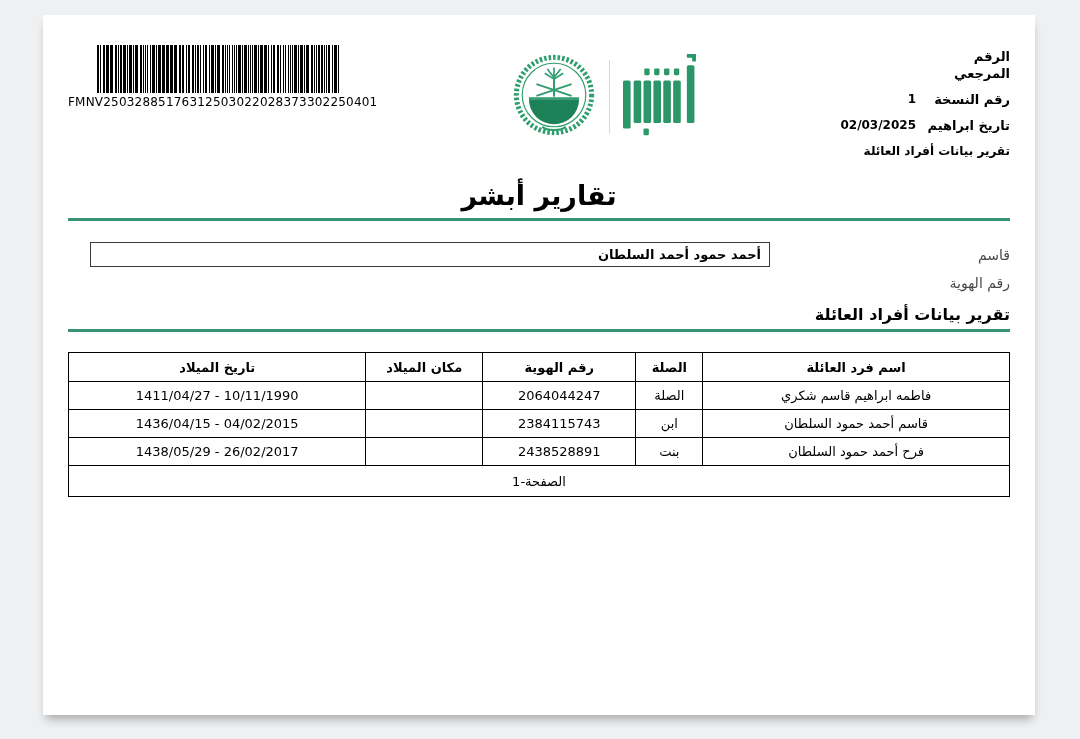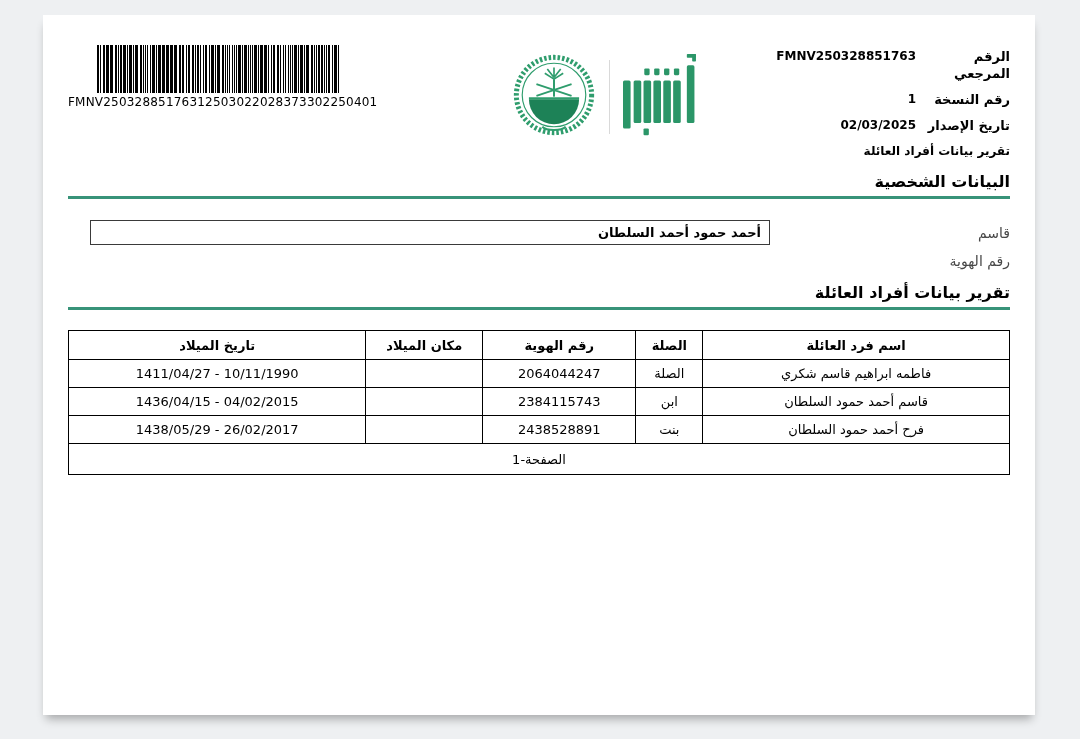--- a/index.html
+++ b/index.html
@@ -250,38 +250,37 @@
               <rect x="0" y="37" width="10" height="63" rx="2"></rect>
               <rect x="27" y="100" width="7" height="9" rx="1.5"></rect>
             </g>
           </svg>
         </span>
       </div>
 
       <div class="meta">
         <div class="meta-row">
           <div class="meta-label">الرقم المرجعي</div>
-          <div class="meta-value">FMNV250328851763</div>
         </div>
         <div class="meta-row">
           <div class="meta-label">رقم النسخة</div>
           <div class="meta-value">1</div>
         </div>
         <div class="meta-row">
-          <div class="meta-label">تاريخ الإصدار</div>
+          <div class="meta-label">تاريخ ابراهيم</div>
           <div class="meta-value">02/03/2025</div>
         </div>
         <div class="meta-row">
           <div class="meta-value">تقرير بيانات أفراد العائلة</div>
         </div>
       </div>
     </div>
 
-
-    <div class="sec-head">البيانات الشخصية</div>
+    <div class="title">تقارير أبشر</div>
+
     <div class="sec-line"></div>
 
     <div class="field-row first">
       <div class="field-label">قاسم</div>
       <div class="field-box">أحمد حمود أحمد السلطان</div>
     </div>
     <div class="field-row next">
       <div class="field-label">رقم الهوية</div>
     </div>
 

